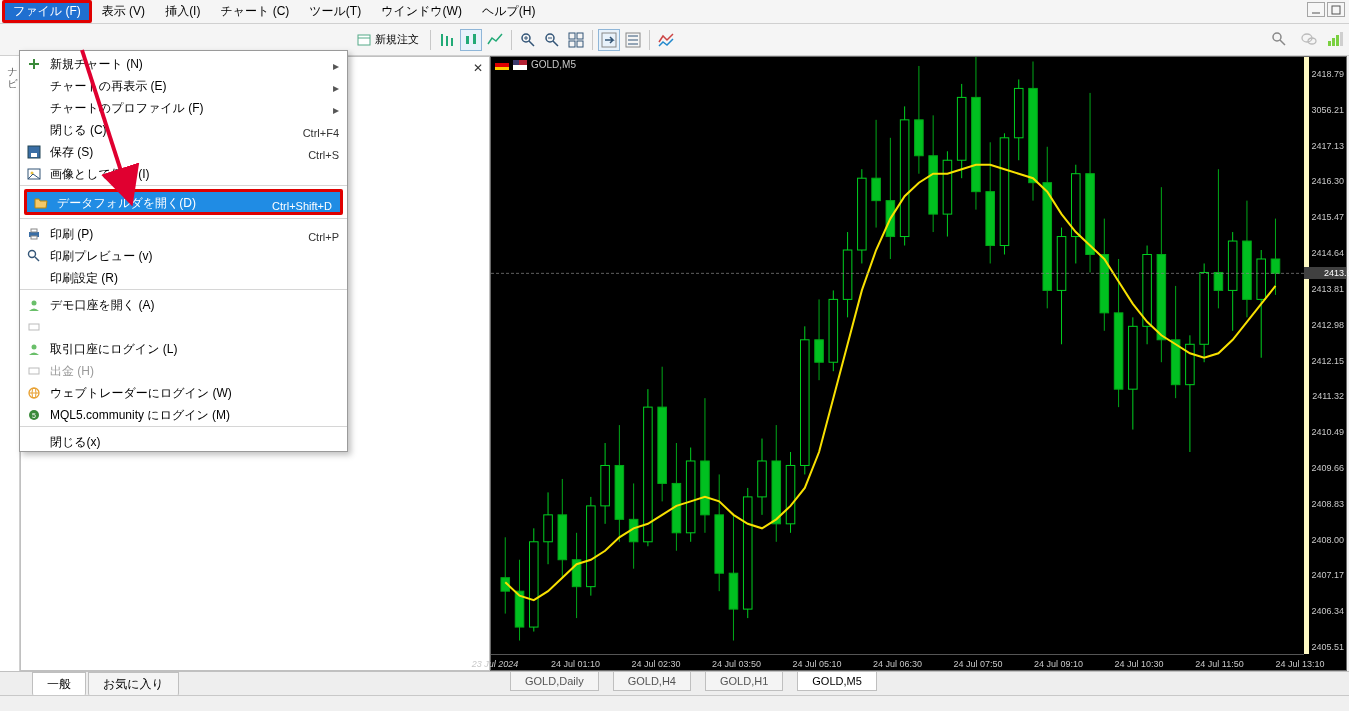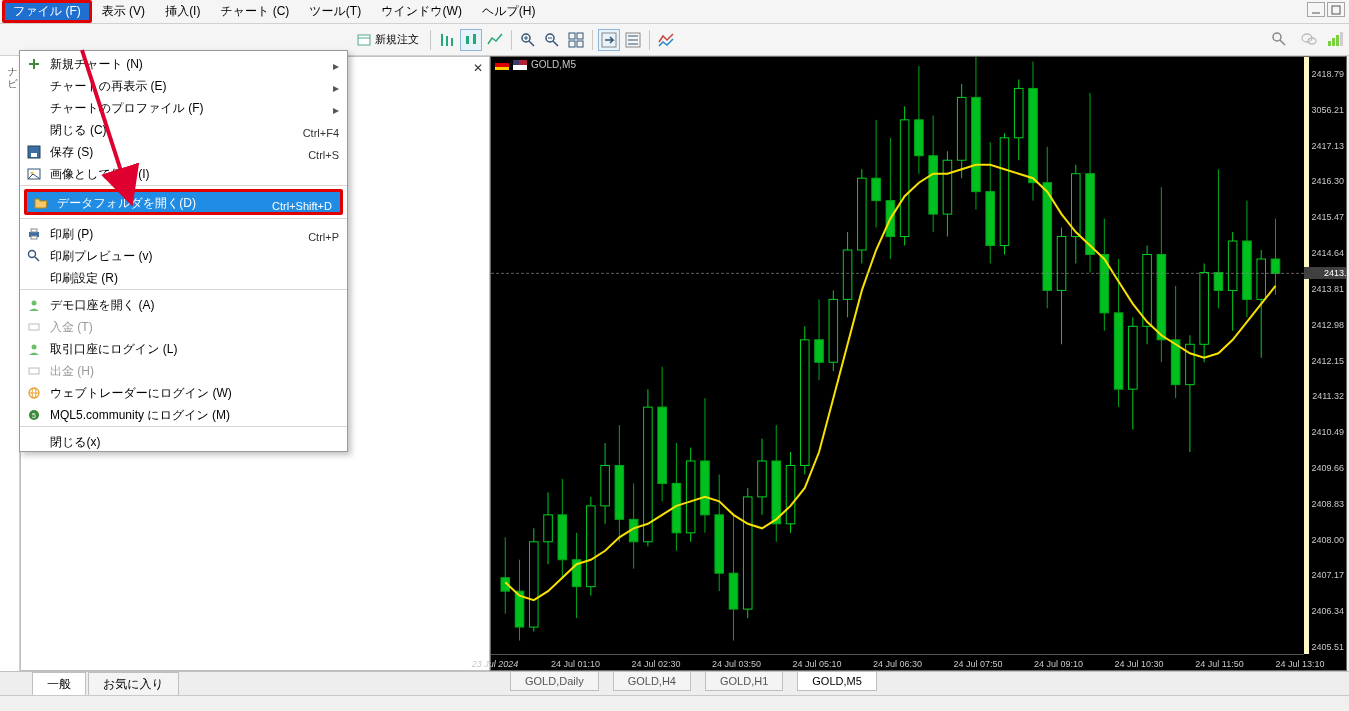--- a/index.html
+++ b/index.html
@@ -299,21 +299,20 @@
         </svg>
       </span>
     <span class="lbl">デモ口座を開く (A)</span>
   </div>
   <div class="row disabled">
     <span class="icon-slot">
         <svg width="14" height="14" viewBox="0 0 14 14">
           <rect x="2" y="4" width="10" height="6" fill="none" stroke="#bbb"></rect>
         </svg>
       </span>
-    <span class="lbl">入金 (T)</span>
   </div>
   <div class="row">
     <span class="icon-slot">
         <svg width="14" height="14" viewBox="0 0 14 14">
           <circle cx="7" cy="5" r="2.5" fill="#6abf6a"></circle>
           <path d="M2 13 Q7 8 12 13" fill="#6abf6a"></path>
         </svg>
       </span>
     <span class="lbl">取引口座にログイン (L)</span>
   </div>

